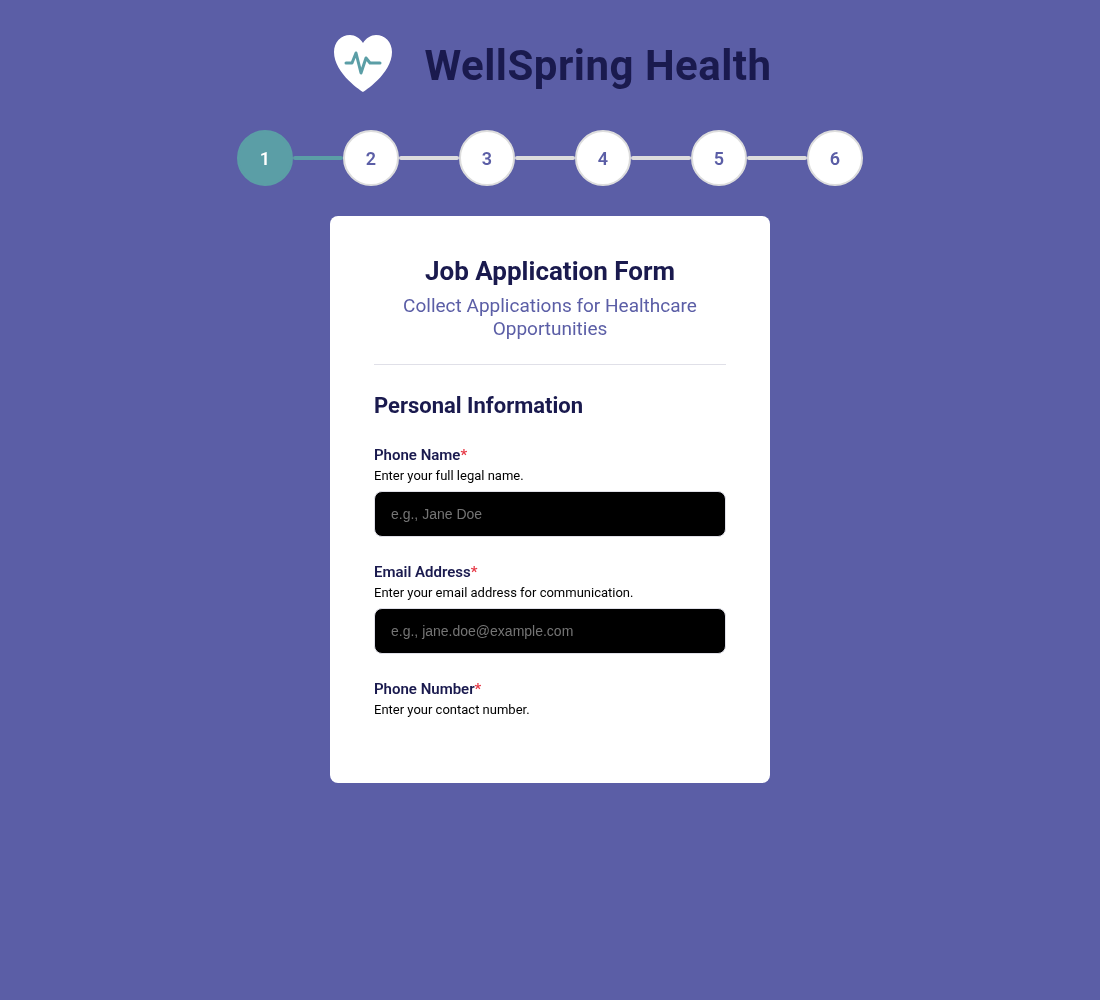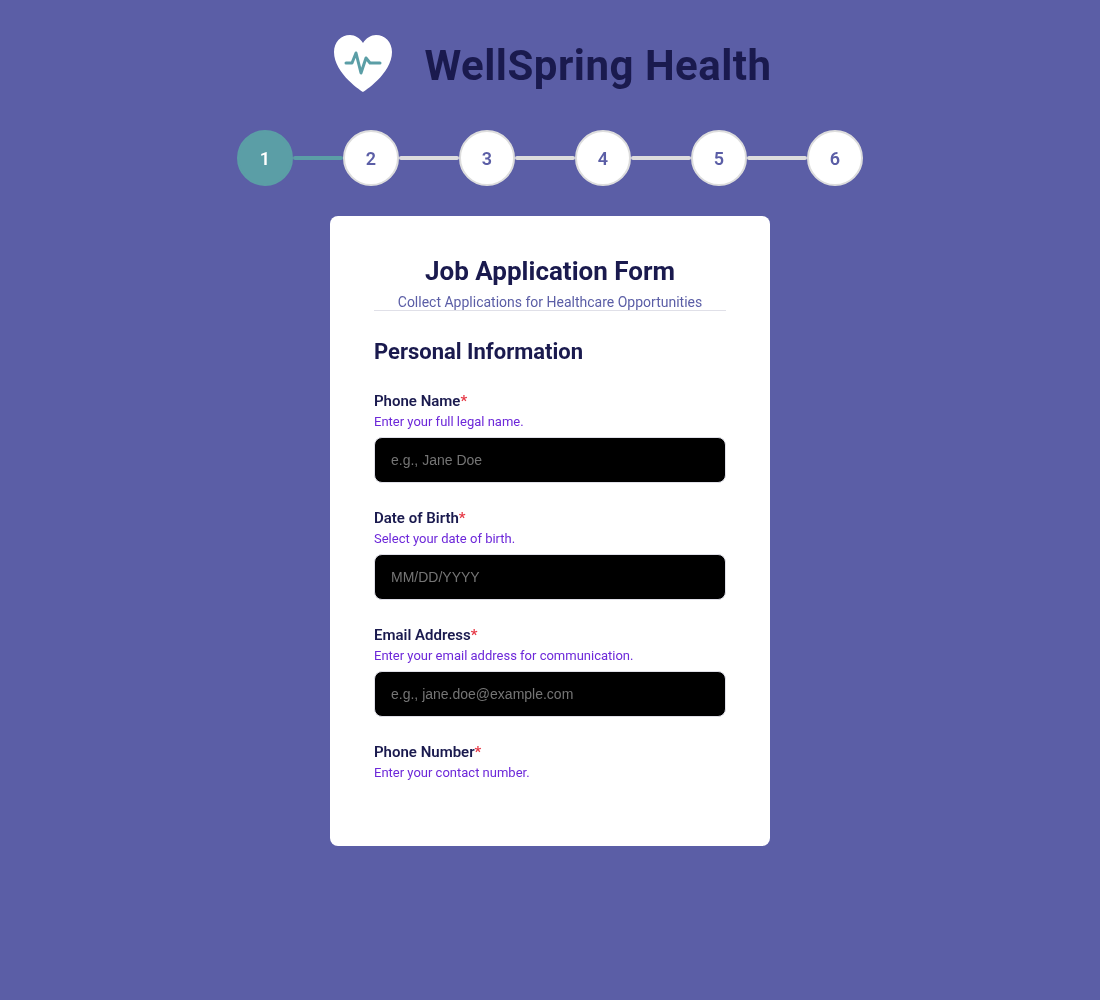--- a/index.html
+++ b/index.html
@@ -94,22 +94,23 @@
     .form-title {
       text-align: center;
       font-size: 26px;
       font-weight: 700;
       color: #1a1a4e;
       margin-bottom: 8px;
     }
 
     .form-subtitle {
       text-align: center;
-      font-size: 14px;
+      font-size: 19px;
       color: #5b5ea6;
+      margin-bottom: 24px;
     }
 
     .divider {
       border: none;
       border-top: 1px solid #e0e0e8;
       margin-bottom: 28px;
     }
 
     .section-title {
       text-align: left;
@@ -129,21 +130,21 @@
       color: #1a1a4e;
       margin-bottom: 4px;
     }
 
     .required-star {
       color: #e63946;
     }
 
     .field-hint {
       font-size: 13px;
-      color: #6d28d9;
+      color: #000000;
       margin-bottom: 8px;
     }
 
     .field-input {
       width: 100%;
       padding: 14px 16px;
       border: 1px solid #e0e0e8;
       border-radius: 8px;
       font-size: 14px;
       color: #aaa;
@@ -195,27 +196,20 @@
   <h3 class="section-title">Personal Information</h3>
 
   <div class="field-group">
     <div class="field-label">
       <span>Phone Name</span><span class="required-star">*</span>
     </div>
     <div class="field-hint">Enter your full legal name.</div>
     <input class="field-input" type="text" placeholder="e.g., Jane Doe" style="">
   </div>
 
-  <div class="field-group">
-    <div class="field-label">
-      <span>Date of Birth</span><span class="required-star">*</span>
-    </div>
-    <div class="field-hint">Select your date of birth.</div>
-    <input class="field-input" type="text" placeholder="MM/DD/YYYY" style="">
-  </div>
 
   <div class="field-group">
     <div class="field-label">
       <span>Email Address</span><span class="required-star">*</span>
     </div>
     <div class="field-hint">Enter your email address for communication.</div>
     <input class="field-input" type="email" placeholder="e.g., jane.doe@example.com" style="">
   </div>
 
   <div class="field-group">

